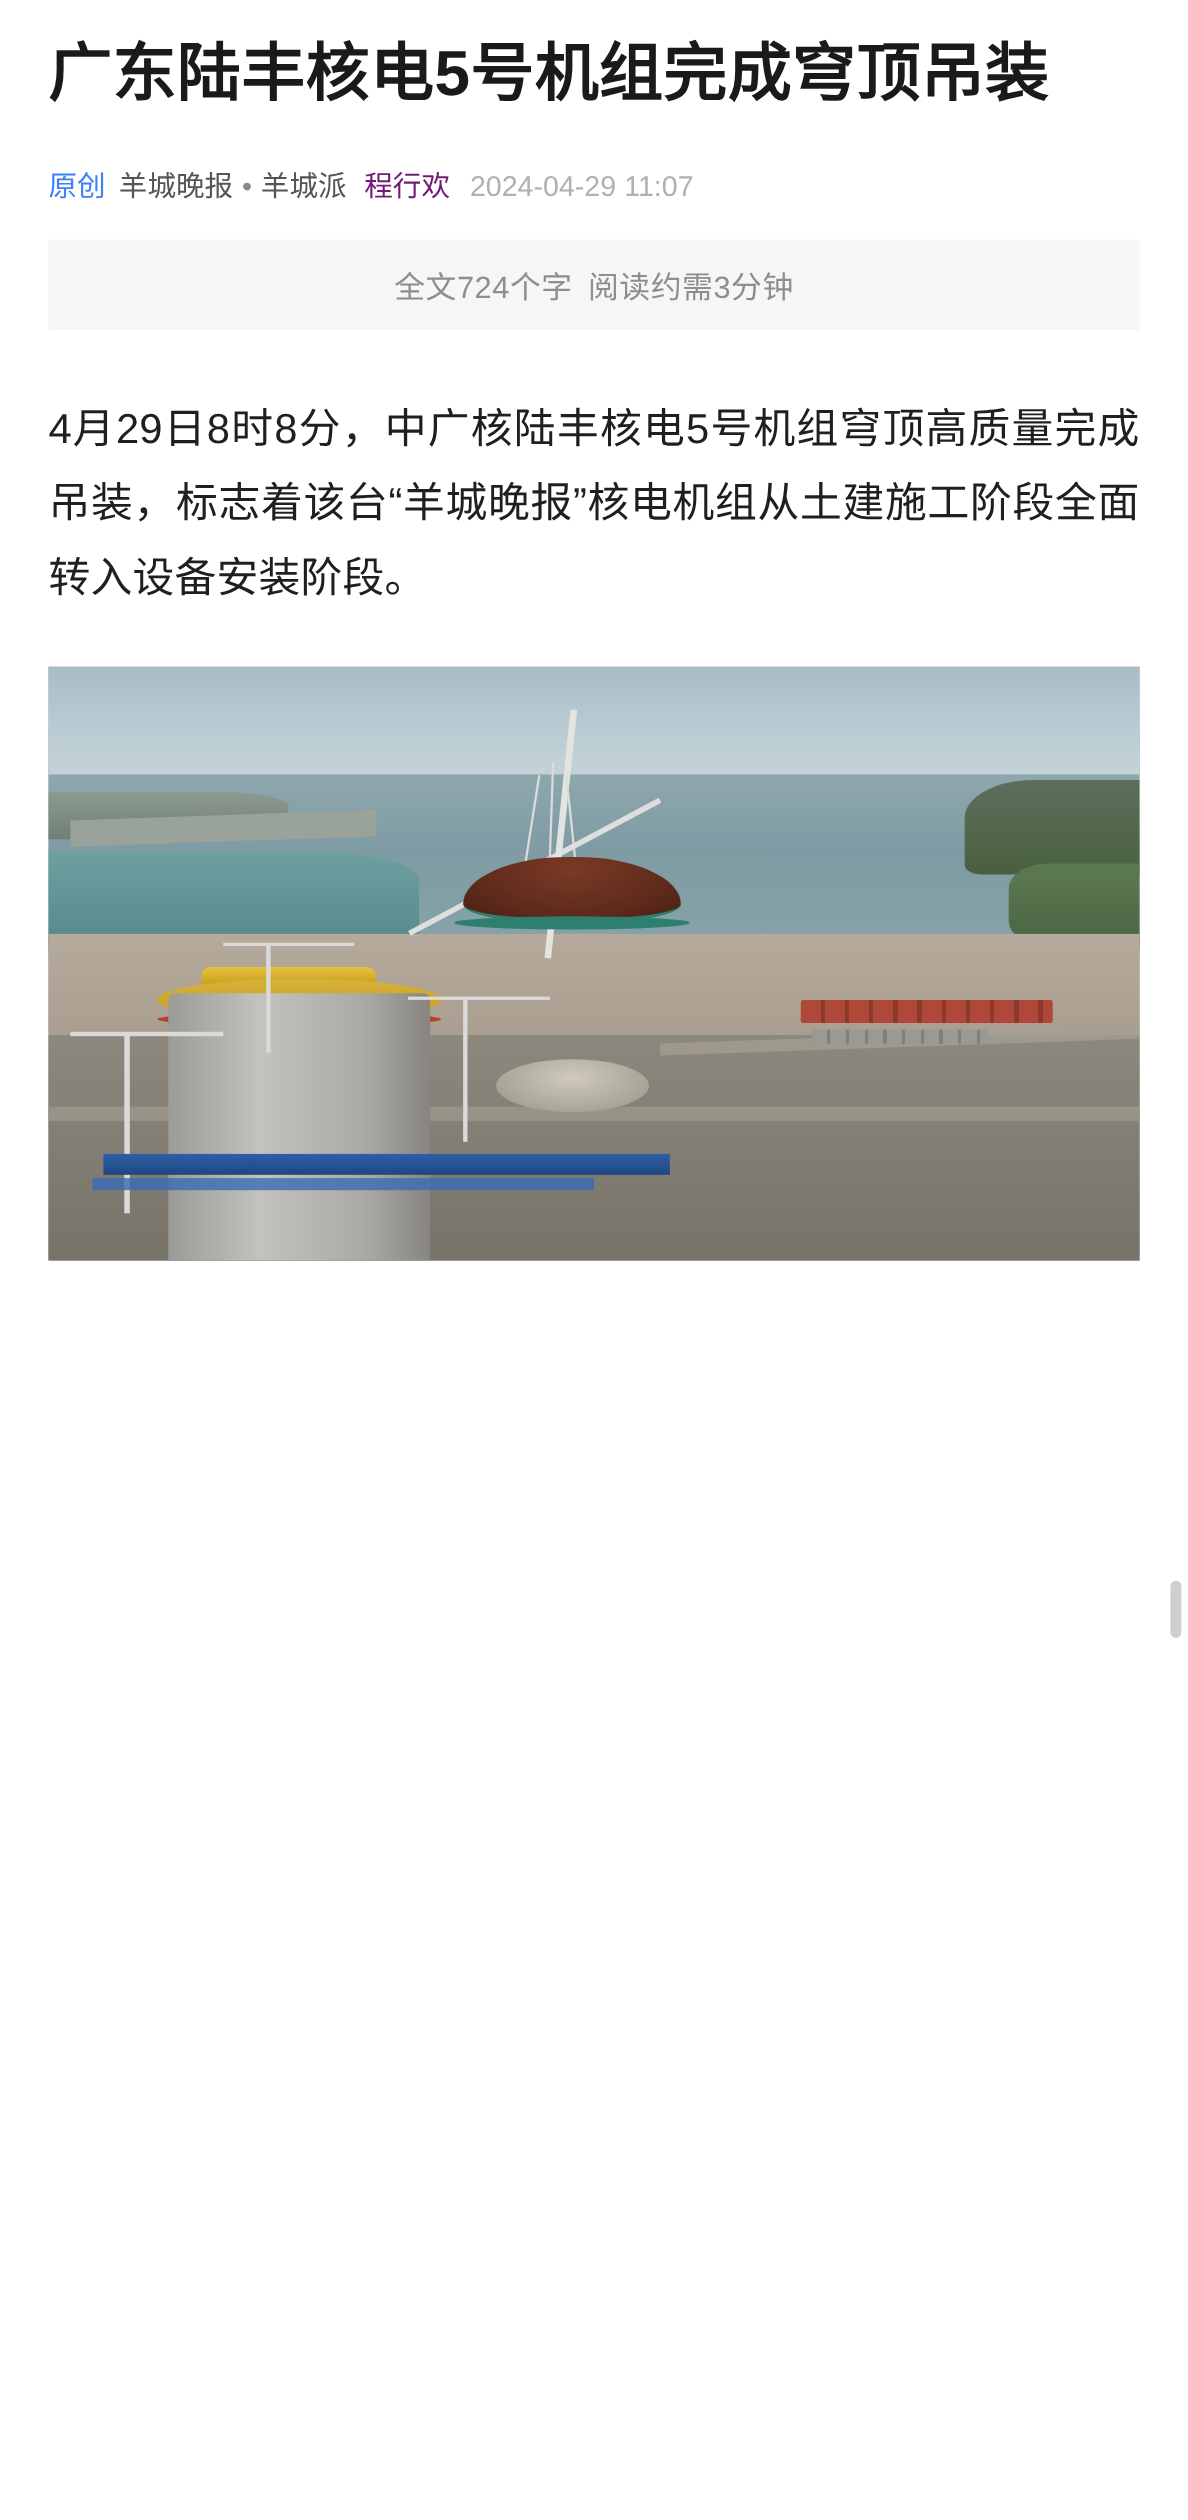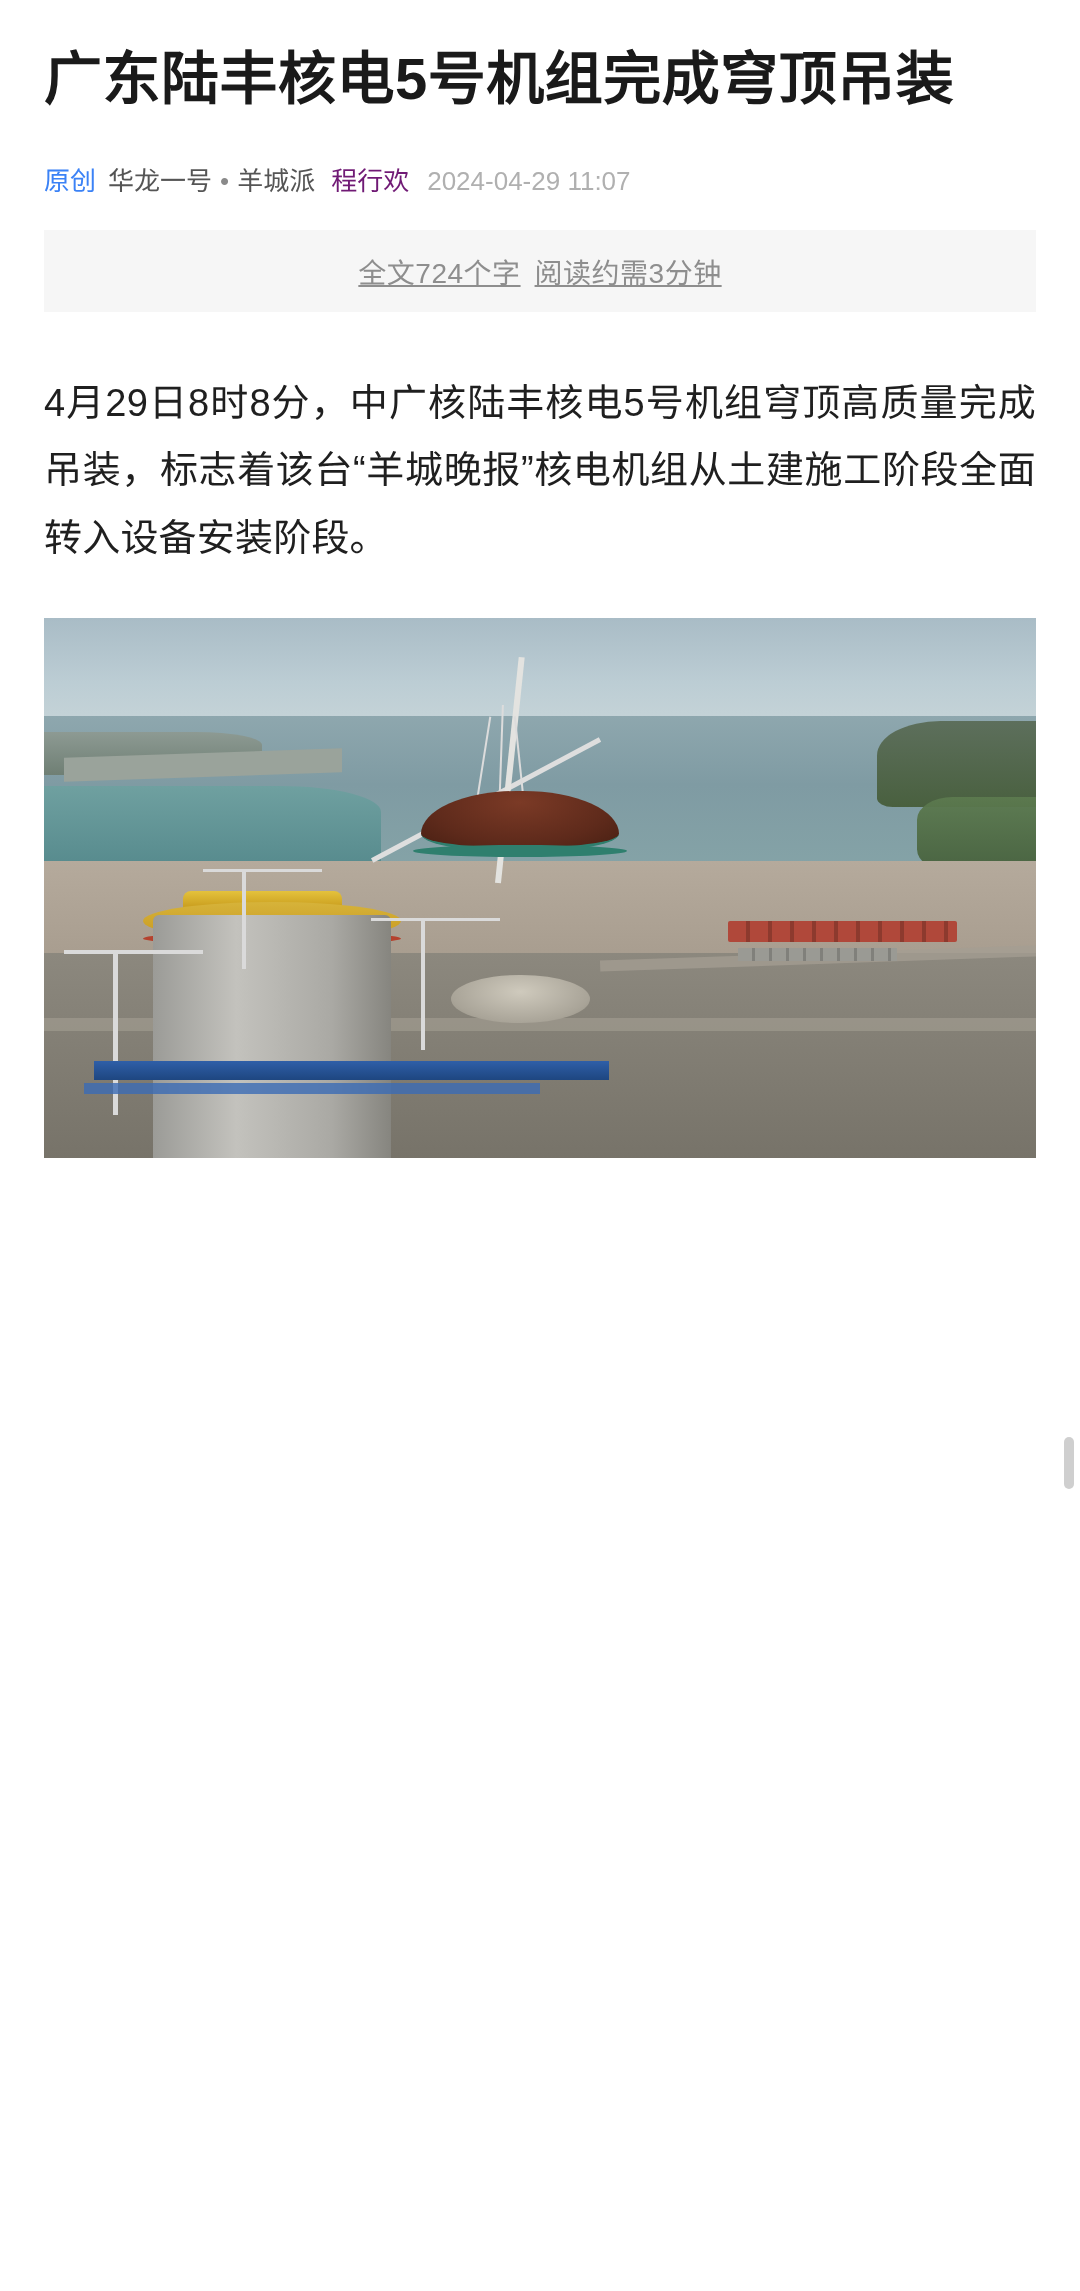--- a/index.html
+++ b/index.html
@@ -23,21 +23,21 @@
     background: #fff;
   }
 
   
   .article-title {
     font-size: 58px;
     line-height: 1.33;
     font-weight: 700;
     letter-spacing: 0.5px;
     color: #1a1a1a;
-    padding-top: 40px;
+    padding-top: 28px;
     margin: 0;
   }
 
   
   .byline {
     margin-top: 46px;
     display: flex;
     align-items: baseline;
     flex-wrap: wrap;
     font-size: 26px;
@@ -74,21 +74,20 @@
   .read-meta {
     margin-top: 30px;
     background: #f6f6f6;
     height: 82px;
     display: flex;
     align-items: center;
     justify-content: center;
     font-size: 28px;
     color: #8e8e8e;
     letter-spacing: 0.5px;
-    text-decoration: underline;
   }
   .read-meta span { white-space: nowrap; }
   .read-meta .gap { display: inline-block; width: 14px; }
 
   
   .body-text {
     margin-top: 58px;
   }
   .body-text p {
     font-size: 38px;
@@ -282,21 +281,21 @@
 </style>
 </head>
 <body>
 
 <div class="page">
 
   <h1 class="article-title">广东陆丰核电5号机组完成穹顶吊装</h1>
 
   <div class="byline">
     <span class="tag-original">原创</span>
-    <span class="source">华龙一号</span>
+    <span class="source">羊城晚报</span>
     <span class="dot">•</span>
     <span class="channel">羊城派</span>
     <span class="author">程行欢</span>
     <span class="datetime">2024-04-29 11:07</span>
   </div>
 
   <div class="read-meta">
     <span>全文724个字</span>
     <span class="gap"></span>
     <span>阅读约需3分钟</span>

